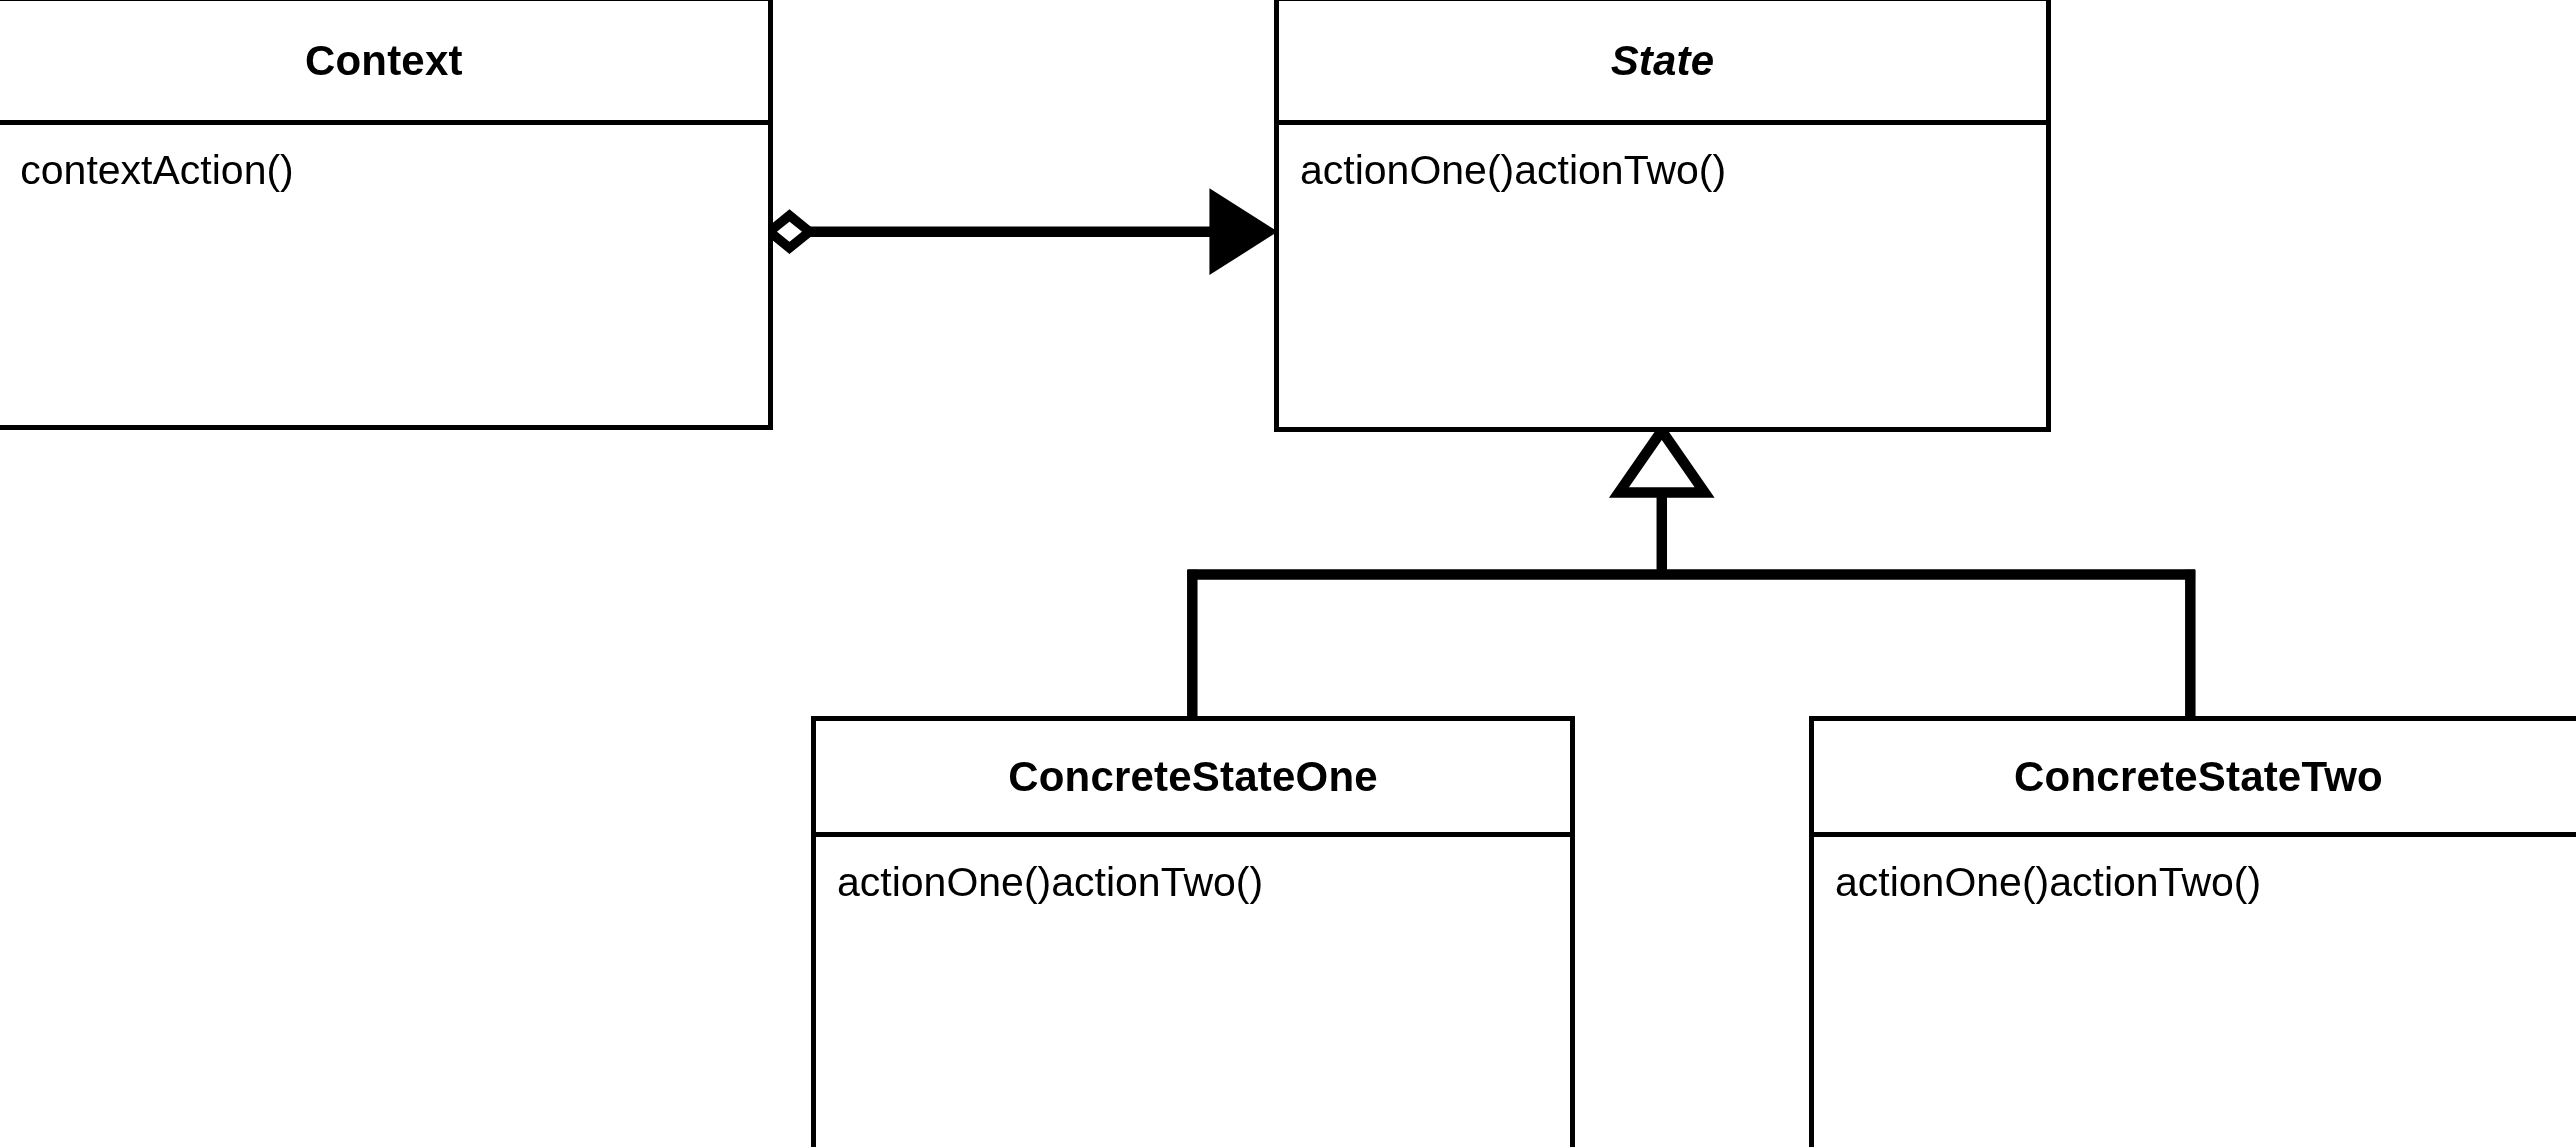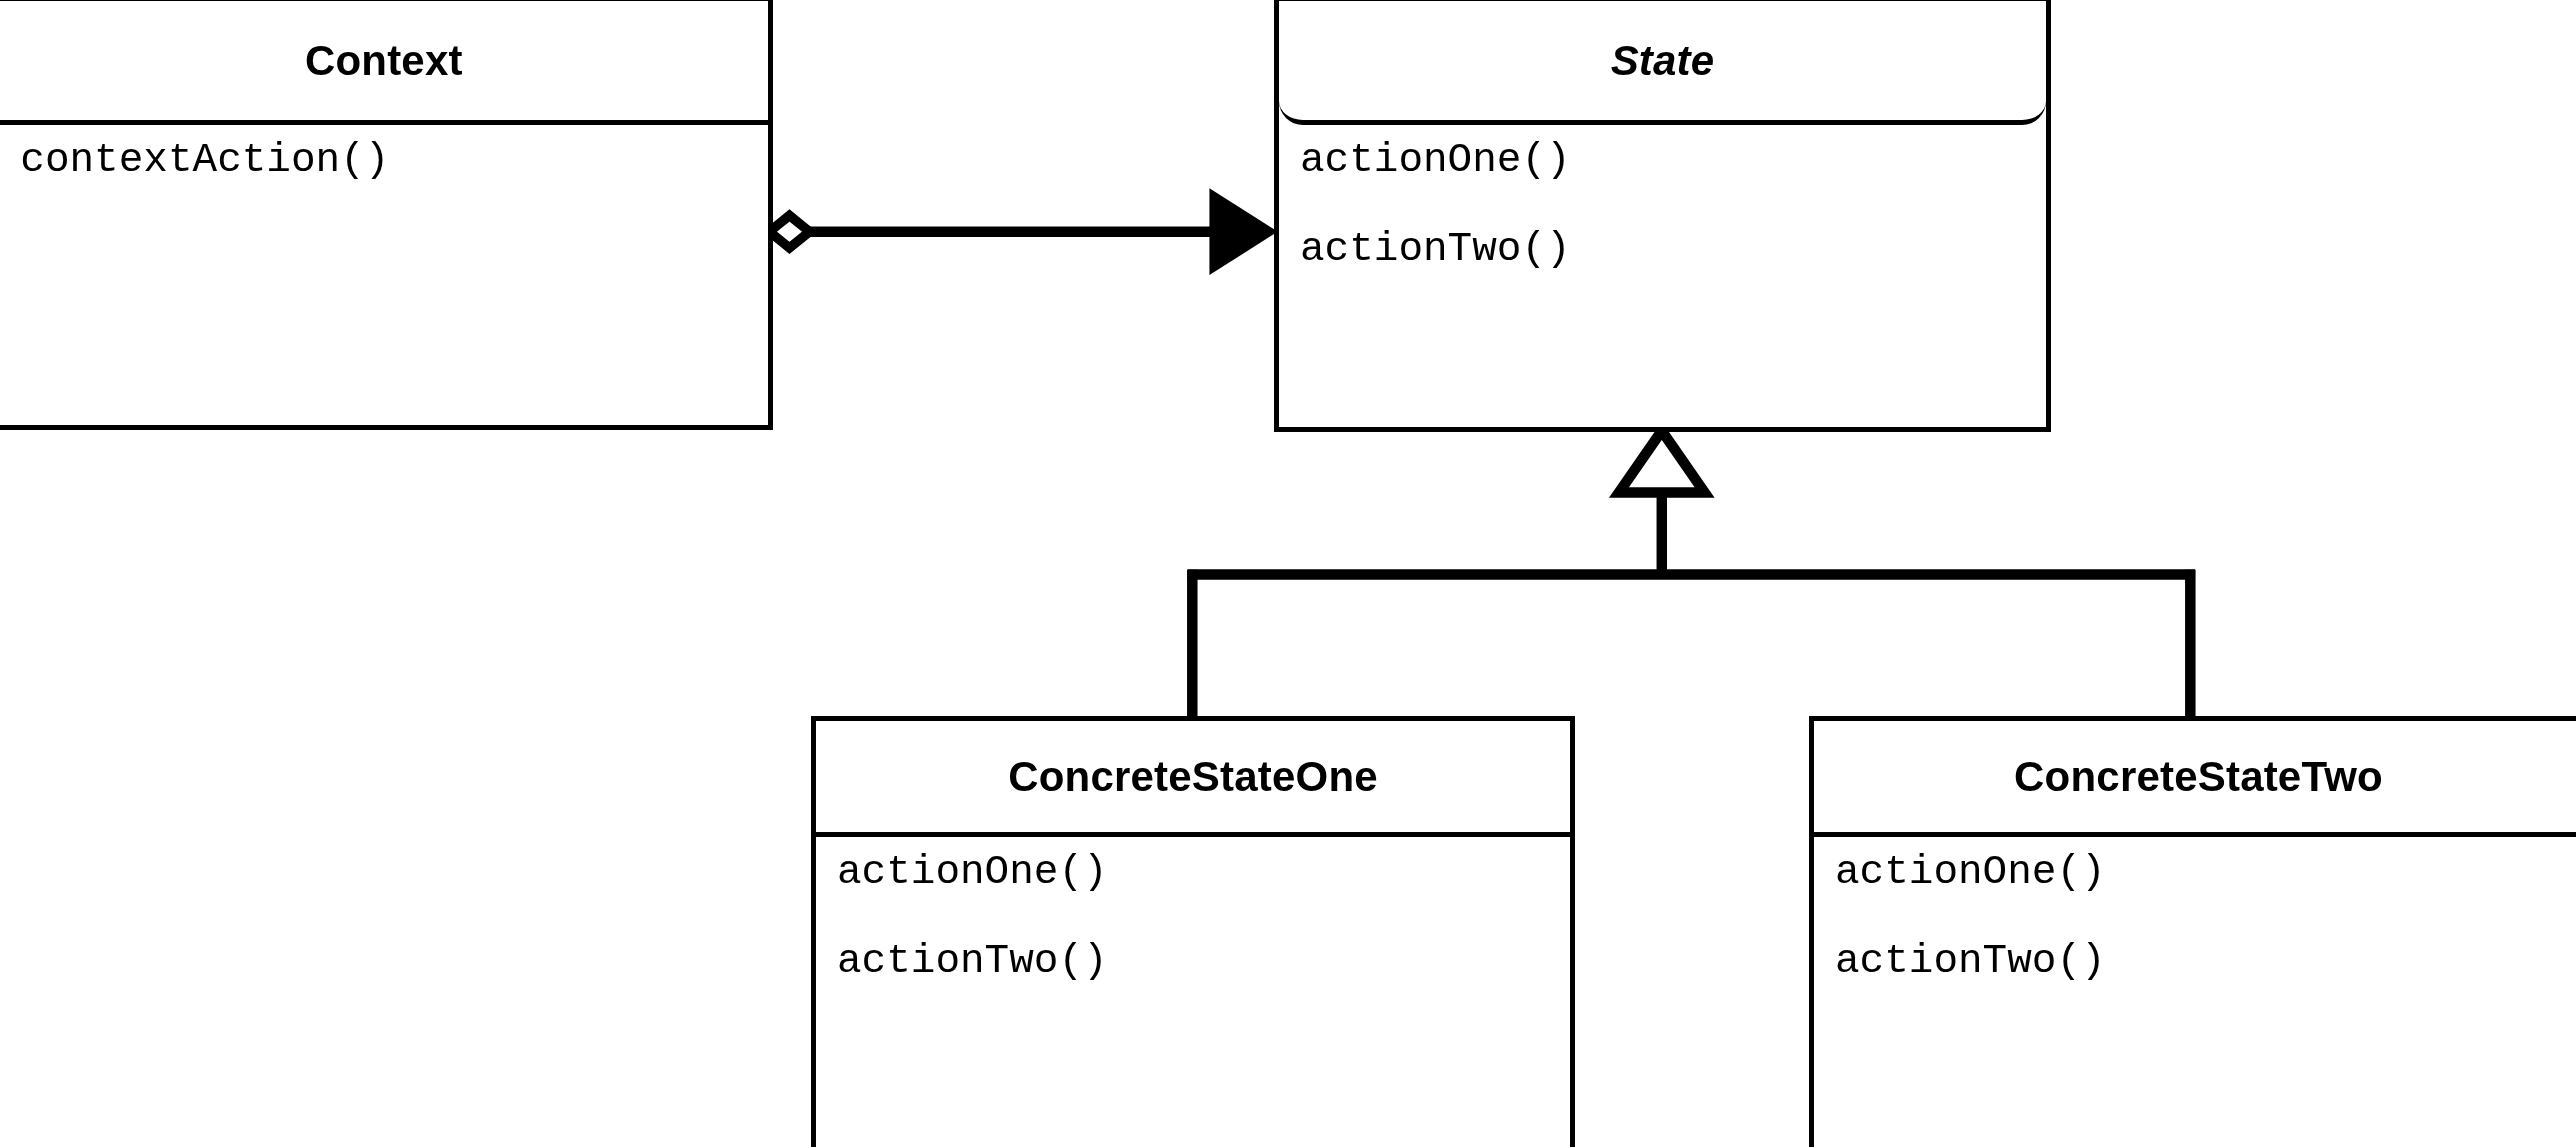--- a/index.html
+++ b/index.html
@@ -48,24 +48,22 @@
     letter-spacing: 0.2px;
     border-bottom: 5.7px solid #000000;
     white-space: nowrap;
   }
   .uml-class-name.abstract {
     font-style: italic;
   }
   .uml-members {
     box-sizing: border-box;
     flex: 1 1 auto;
-    padding: 15px 0 0 21px;
+    padding: 25px 0 0 21px;
     display: flex;
-    flex-direction: column;
-    font-family: Liberation Mono, monospace;
   }
   .uml-member {
     font-size: 41px;
     line-height: 1.0;
     font-weight: normal;
     white-space: nowrap;
     margin-bottom: 48px;
   }
 
   
@@ -76,21 +74,21 @@
     height: 434px;
   }
   #class-context > .uml-class-name { height: 124px; text-align: center; }
 
   #class-state {
     left: 1274px;
     top: -3.8px;
     width: 777px;
     height: 436px;
   }
-  #class-state > .uml-class-name { height: 124px; border-radius: 24px; }
+  #class-state > .uml-class-name { height: 124px; }
 
   #class-concrete-one {
     left: 811px;
     top: 716px;
     width: 764px;
     height: 437px;
   }
   #class-concrete-one > .uml-class-name { height: 116px; text-align: right; }
 
   #class-concrete-two {

